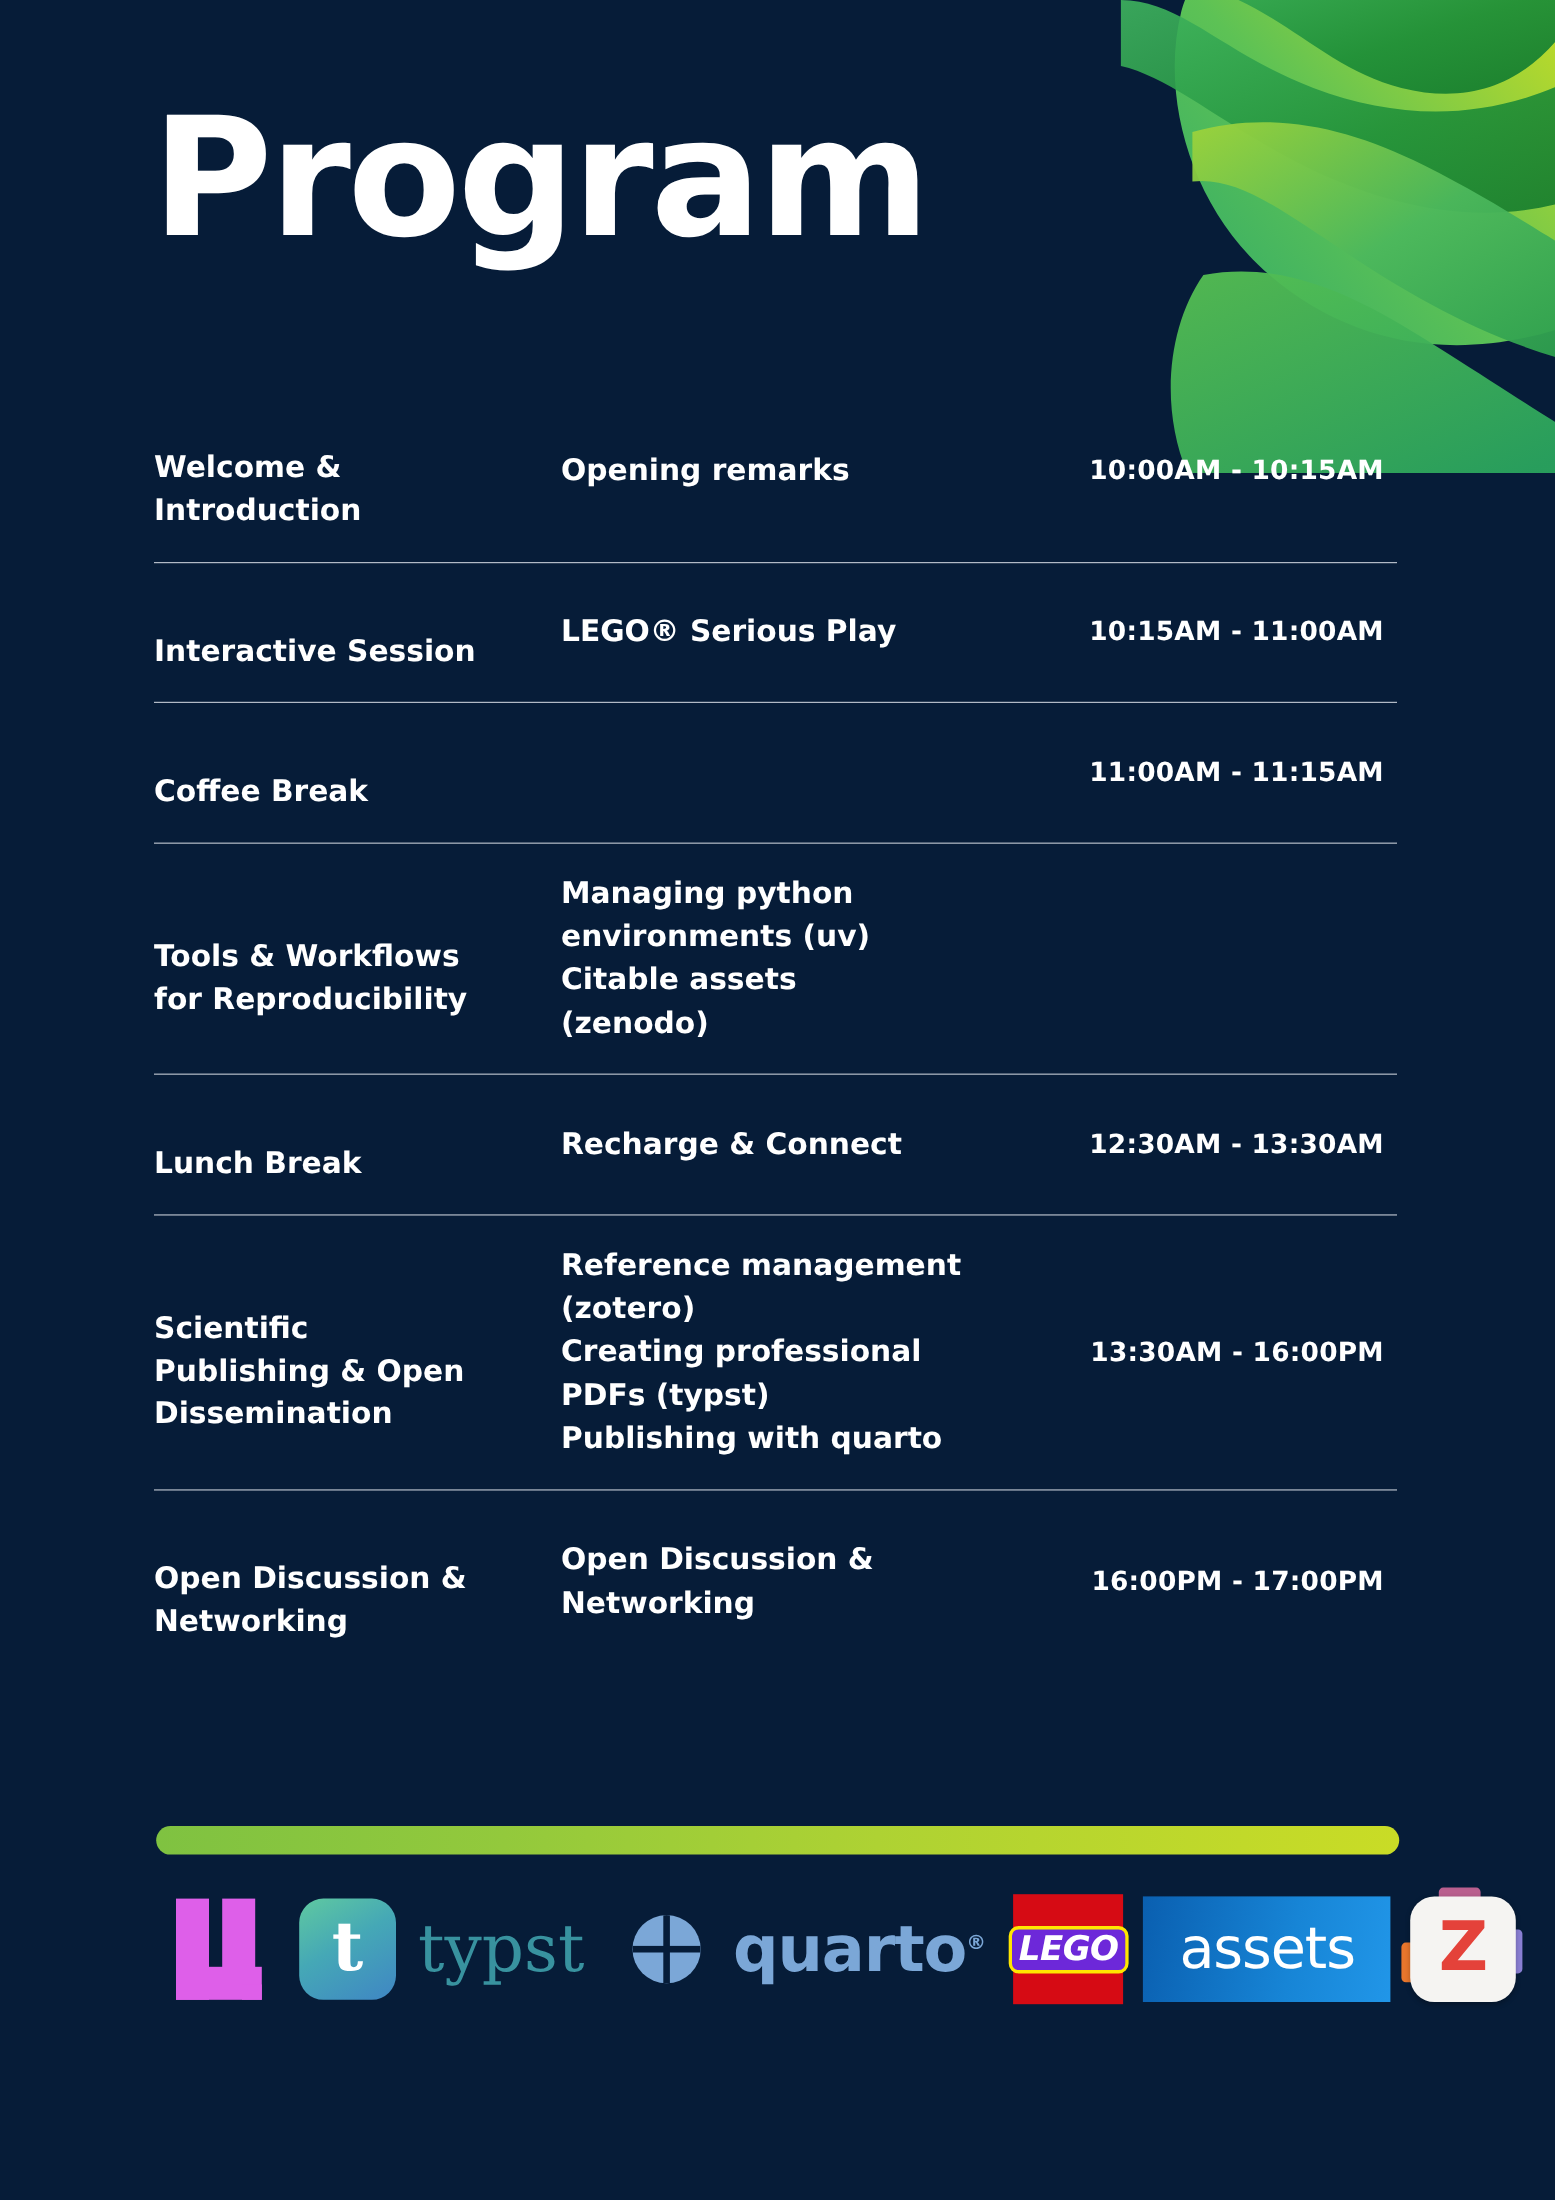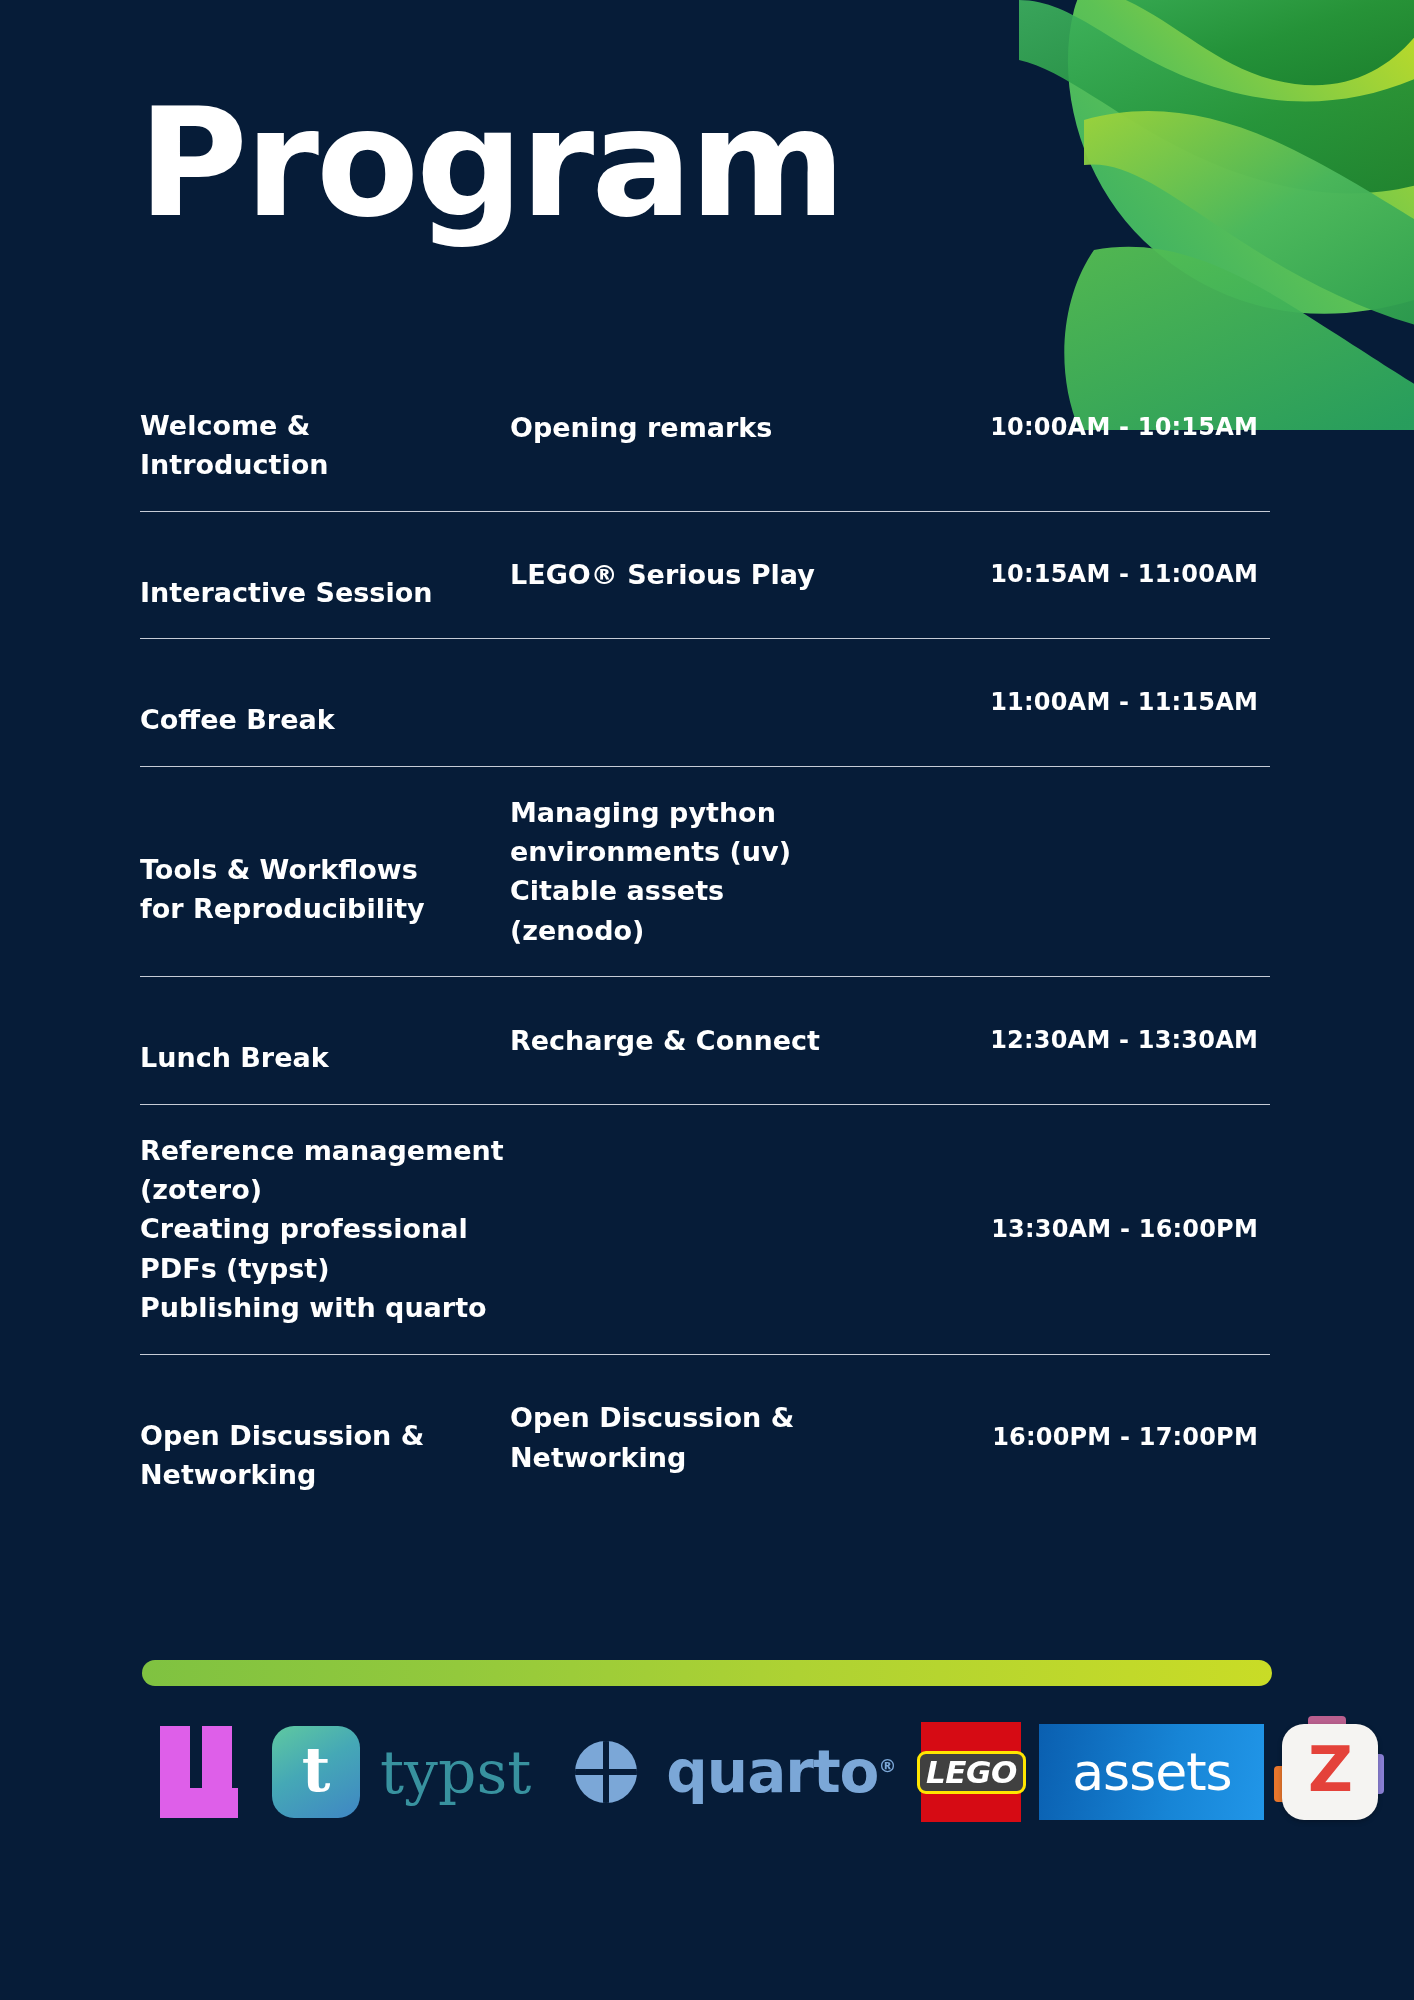--- a/index.html
+++ b/index.html
@@ -164,21 +164,21 @@
     width:100px; height:100px;
     background:#d60b14;
     margin-left:26px;
     display:flex; align-items:center; justify-content:center;
   }
   .lego-word {
     font-family:"DejaVu Sans", sans-serif;
     font-weight:bold; font-style:italic;
     font-size:31px;
     color:#ffffff;
-    background:#404040;
+    background:#6d28d9;
     border:3px solid #ffe600;
     border-radius:9px;
     padding:3px 6px;
     line-height:1;
     letter-spacing:-0.5px;
   }
 
   
   .zenodo-tile {
     width:225px; height:96px;
@@ -329,20 +329,25 @@
       </div>
       <div class="col-topic">
         <div class="cell-text">Recharge &amp; Connect</div>
       </div>
       <div class="col-time">
         <div class="cell-text time">12:30AM - 13:30AM</div>
       </div>
     </div>
 
     <div class="row">
+      <div class="col-track">
+        <div class="cell-text">Scientific
+Publishing &amp; Open
+Dissemination</div>
+      </div>
       <div class="col-topic">
         <div class="cell-text">Reference management
 (zotero)
 Creating professional
 PDFs (typst)
 Publishing with quarto</div>
       </div>
       <div class="col-time">
         <div class="cell-text time">13:30AM - 16:00PM</div>
       </div>

